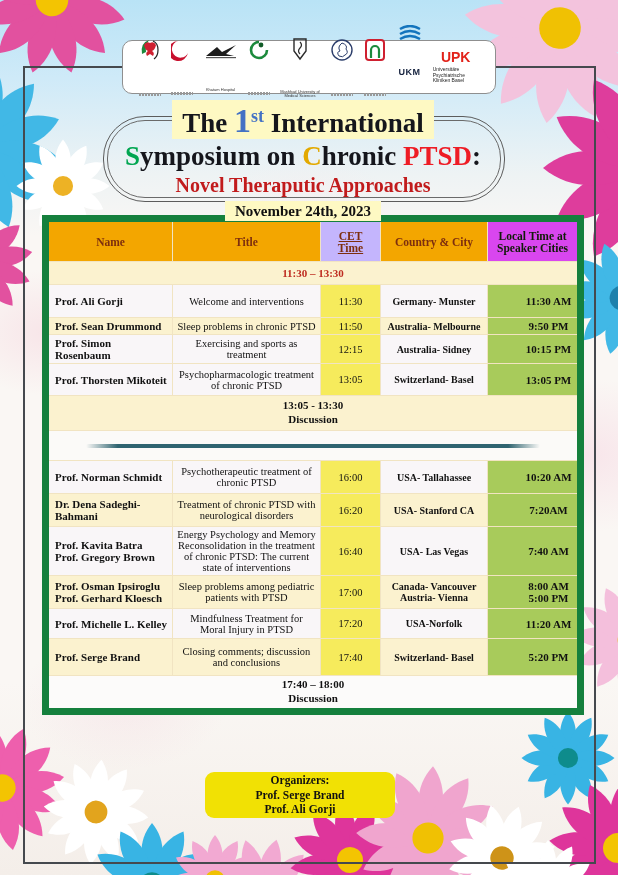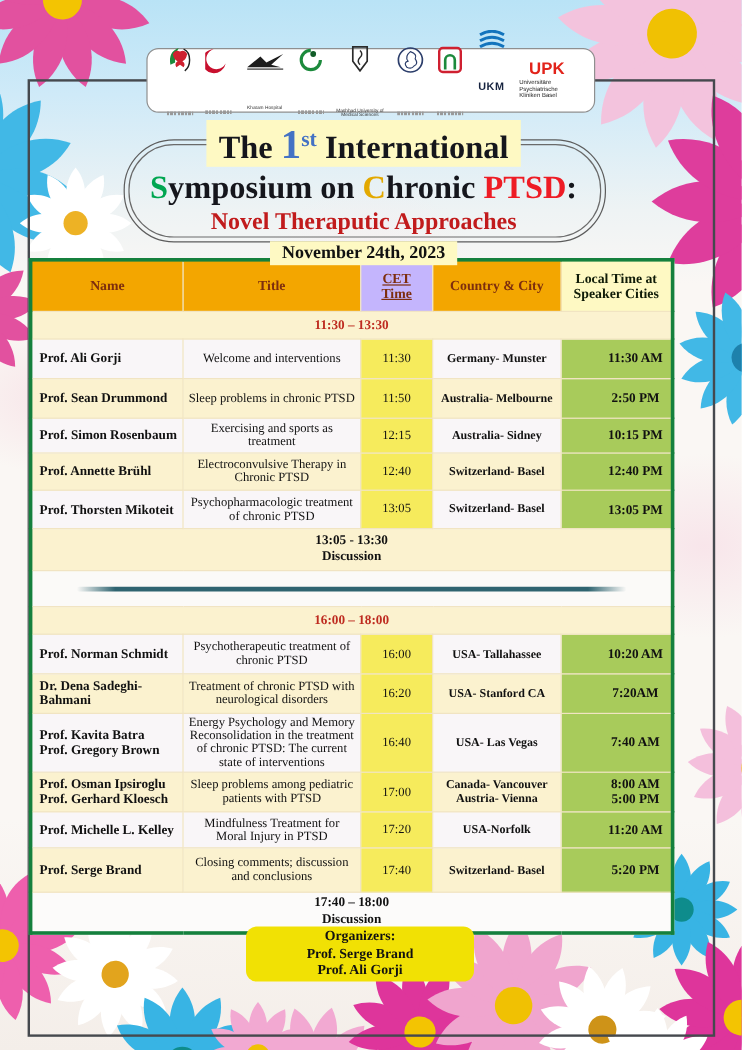--- a/index.html
+++ b/index.html
@@ -37,27 +37,27 @@
   .title-block .knock{display:inline-block;background:#fef9c3;padding:0 10px;}
   .t1{font-size:27px;font-weight:bold;color:#15161c;line-height:32px;}
   .t1 .num{color:#4472c4;font-size:34px;}
   .t1 sup{color:#4472c4;font-size:18px;}
   .t2{font-size:27px;font-weight:bold;color:#15161c;line-height:34px;}
   .t2 .g{color:#00a651;} .t2 .o{color:#e3a900;} .t2 .r{color:#ee1c25;}
   .t3{font-size:20px;font-weight:bold;color:#c11b1c;line-height:24px;}
   .tdate{font-size:15px;font-weight:bold;color:#111;line-height:20px;margin-top:4px;}
 
   
-  .sched{position:absolute;left:24px;top:215px;width:535px;border-collapse:collapse;table-layout:fixed;
-    border:3px solid #15803d;background:#fdfbf7;font-family:"Liberation Serif",serif;}
+  .sched{position:absolute;left:42px;top:215px;width:535px;border-collapse:collapse;table-layout:fixed;
+    border:7px solid #15803d;background:#fdfbf7;font-family:"Liberation Serif",serif;}
   .sched td,.sched th{border:1px solid #f1e4c2;vertical-align:middle;padding:2px 4px;box-sizing:border-box;}
   .sched th{font-size:11.5px;font-weight:bold;color:#7d2e0e;text-align:center;}
   .h-orange{background:#f3a600;}
   .h-cet{background:#c4b5fd;text-decoration:underline;}
-  .h-local{background:#fef9c3;color:#101c08 !important;}
+  .h-local{background:#d946ef;color:#101c08 !important;}
   tr.session-label td{background:#fbf2cf;color:#be2b20;font-weight:bold;font-size:11px;text-align:center;padding:5px;}
   tr.white td{background:#f9f6f8;}
   tr.cream td{background:#fbf2cf;}
   td.c-name{font-weight:bold;font-size:11px;color:#111;text-align:left;padding-left:6px;white-space:pre-line;}
   td.c-title{font-size:10.5px;color:#111;text-align:center;}
   td.c-cet{background:#f6eb5c !important;font-size:10.5px;color:#111;text-align:center;}
   td.c-country{font-weight:bold;font-size:10px;color:#111;text-align:center;white-space:pre-line;}
   td.c-local{background:#a8cb5b !important;font-weight:bold;font-size:11px;color:#111;text-align:center;white-space:pre-line;padding-left:36px;}
   tr.discussion td{text-align:center;font-weight:bold;color:#111;font-size:11px;line-height:1.25;}
   tr.disc-white td{background:#fcfbfa;margin-top:45px;}
@@ -278,61 +278,51 @@
     <tr class="session-label" style="height:19px">
       <td colspan="5">11:30 – 13:30</td>
     </tr>
     <tr class="white" style="height:33px">
       <td class="c-name">Prof. Ali Gorji</td>
       <td class="c-title">Welcome and interventions</td>
       <td class="c-cet">11:30</td>
       <td class="c-country">Germany- Munster</td>
       <td class="c-local">11:30 AM</td>
     </tr>
-    <tr class="cream" style="height:33px">
+    <tr class="cream" style="height:17px">
       <td class="c-name">Prof. Sean Drummond</td>
       <td class="c-title">Sleep problems in chronic PTSD</td>
       <td class="c-cet">11:50</td>
       <td class="c-country">Australia- Melbourne</td>
-      <td class="c-local">2:50 PM</td>
+      <td class="c-local">9:50 PM</td>
     </tr>
     <tr class="white" style="height:29px">
       <td class="c-name">Prof. Simon Rosenbaum</td>
       <td class="c-title">Exercising and sports as treatment</td>
       <td class="c-cet">12:15</td>
       <td class="c-country">Australia- Sidney</td>
       <td class="c-local">10:15 PM</td>
     </tr>
-    <tr class="cream" style="height:31px">
-      <td class="c-name">Prof. Annette Brühl</td>
-      <td class="c-title">Electroconvulsive Therapy in Chronic PTSD</td>
-      <td class="c-cet">12:40</td>
-      <td class="c-country">Switzerland- Basel</td>
-      <td class="c-local">12:40 PM</td>
-    </tr>
     <tr class="white" style="height:32px">
       <td class="c-name">Prof. Thorsten Mikoteit</td>
       <td class="c-title">Psychopharmacologic treatment of chronic PTSD</td>
       <td class="c-cet">13:05</td>
       <td class="c-country">Switzerland- Basel</td>
       <td class="c-local">13:05 PM</td>
     </tr>
     <tr class="discussion cream" style="height:35px">
       <td colspan="5">
         <div>13:05 - 13:30</div>
         <div>Discussion</div>
       </td>
     </tr>
     <tr class="gap">
       <td colspan="5">
           <div class="divider"></div>
         </td>
-    </tr>
-    <tr class="session-label" style="height:22px">
-      <td colspan="5">16:00 – 18:00</td>
     </tr>
     <tr class="white" style="height:33px">
       <td class="c-name">Prof. Norman Schmidt</td>
       <td class="c-title">Psychotherapeutic treatment of chronic PTSD</td>
       <td class="c-cet">16:00</td>
       <td class="c-country">USA- Tallahassee</td>
       <td class="c-local">10:20 AM</td>
     </tr>
     <tr class="cream" style="height:33px">
       <td class="c-name">Dr. Dena Sadeghi-Bahmani</td>

